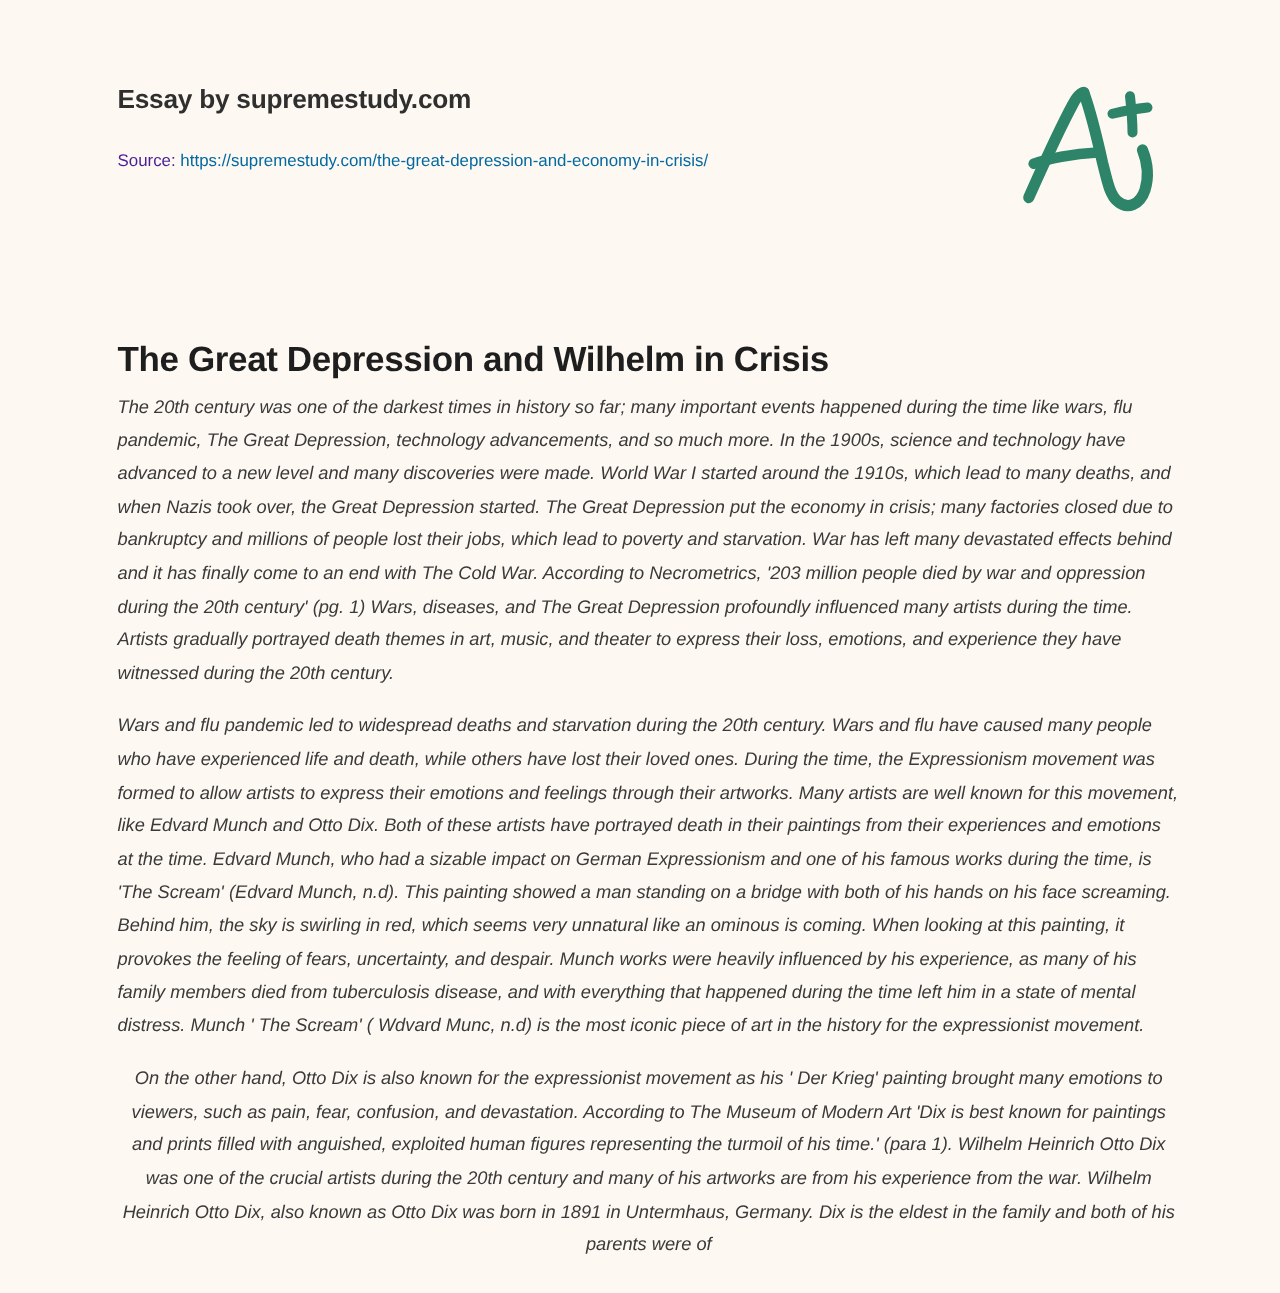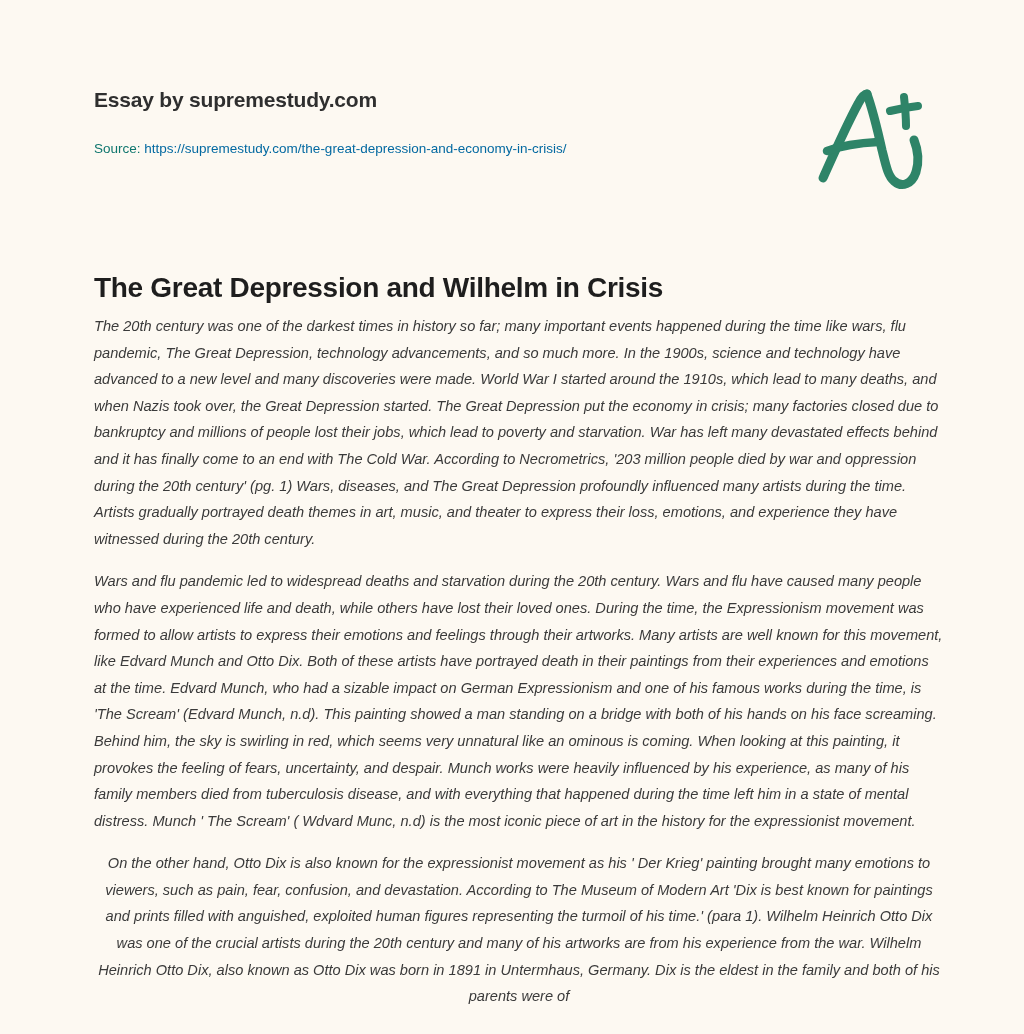--- a/index.html
+++ b/index.html
@@ -24,21 +24,20 @@
     box-sizing: border-box;
   }
 
   
   .header {
     position: absolute;
     left: 0;
     top: 0;
     width: 1024px;
     height: 200px;
-    margin-top: 20px;
   }
 
   .brand-line {
     position: absolute;
     left: 94px;
     top: 68px;
     font-size: 21px;
     font-weight: bold;
     letter-spacing: -0.2px;
     color: #2f2f2f;
@@ -47,21 +46,21 @@
 
   .source-line {
     position: absolute;
     left: 94px;
     top: 122px;
     font-size: 13.5px;
     white-space: nowrap;
     line-height: 1;
   }
   .source-label {
-    color: #0f766e;
+    color: #4c1d95;
   }
   .source-url {
     color: #0369a1;
     text-decoration: none;
   }
 
   .logo {
     position: absolute;
     left: 806px;
     top: 60px;

